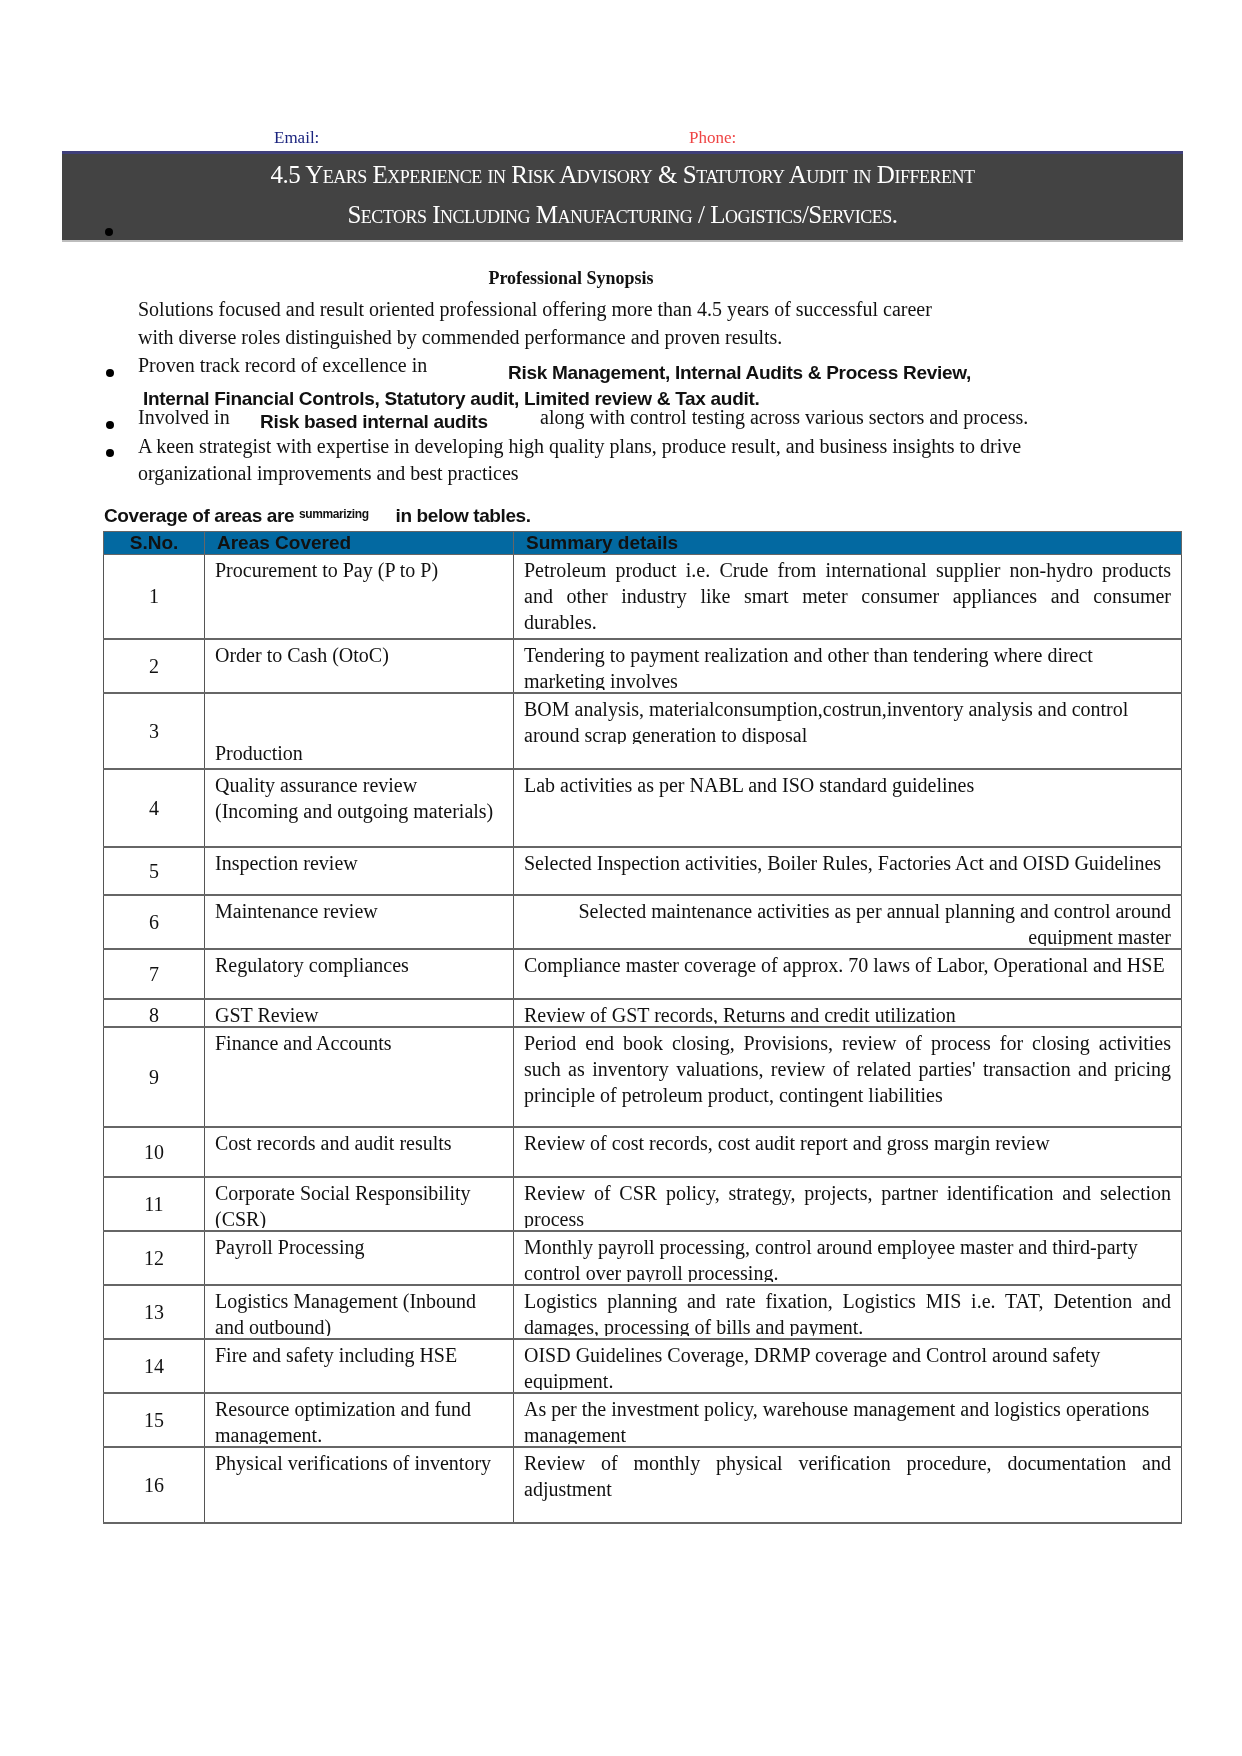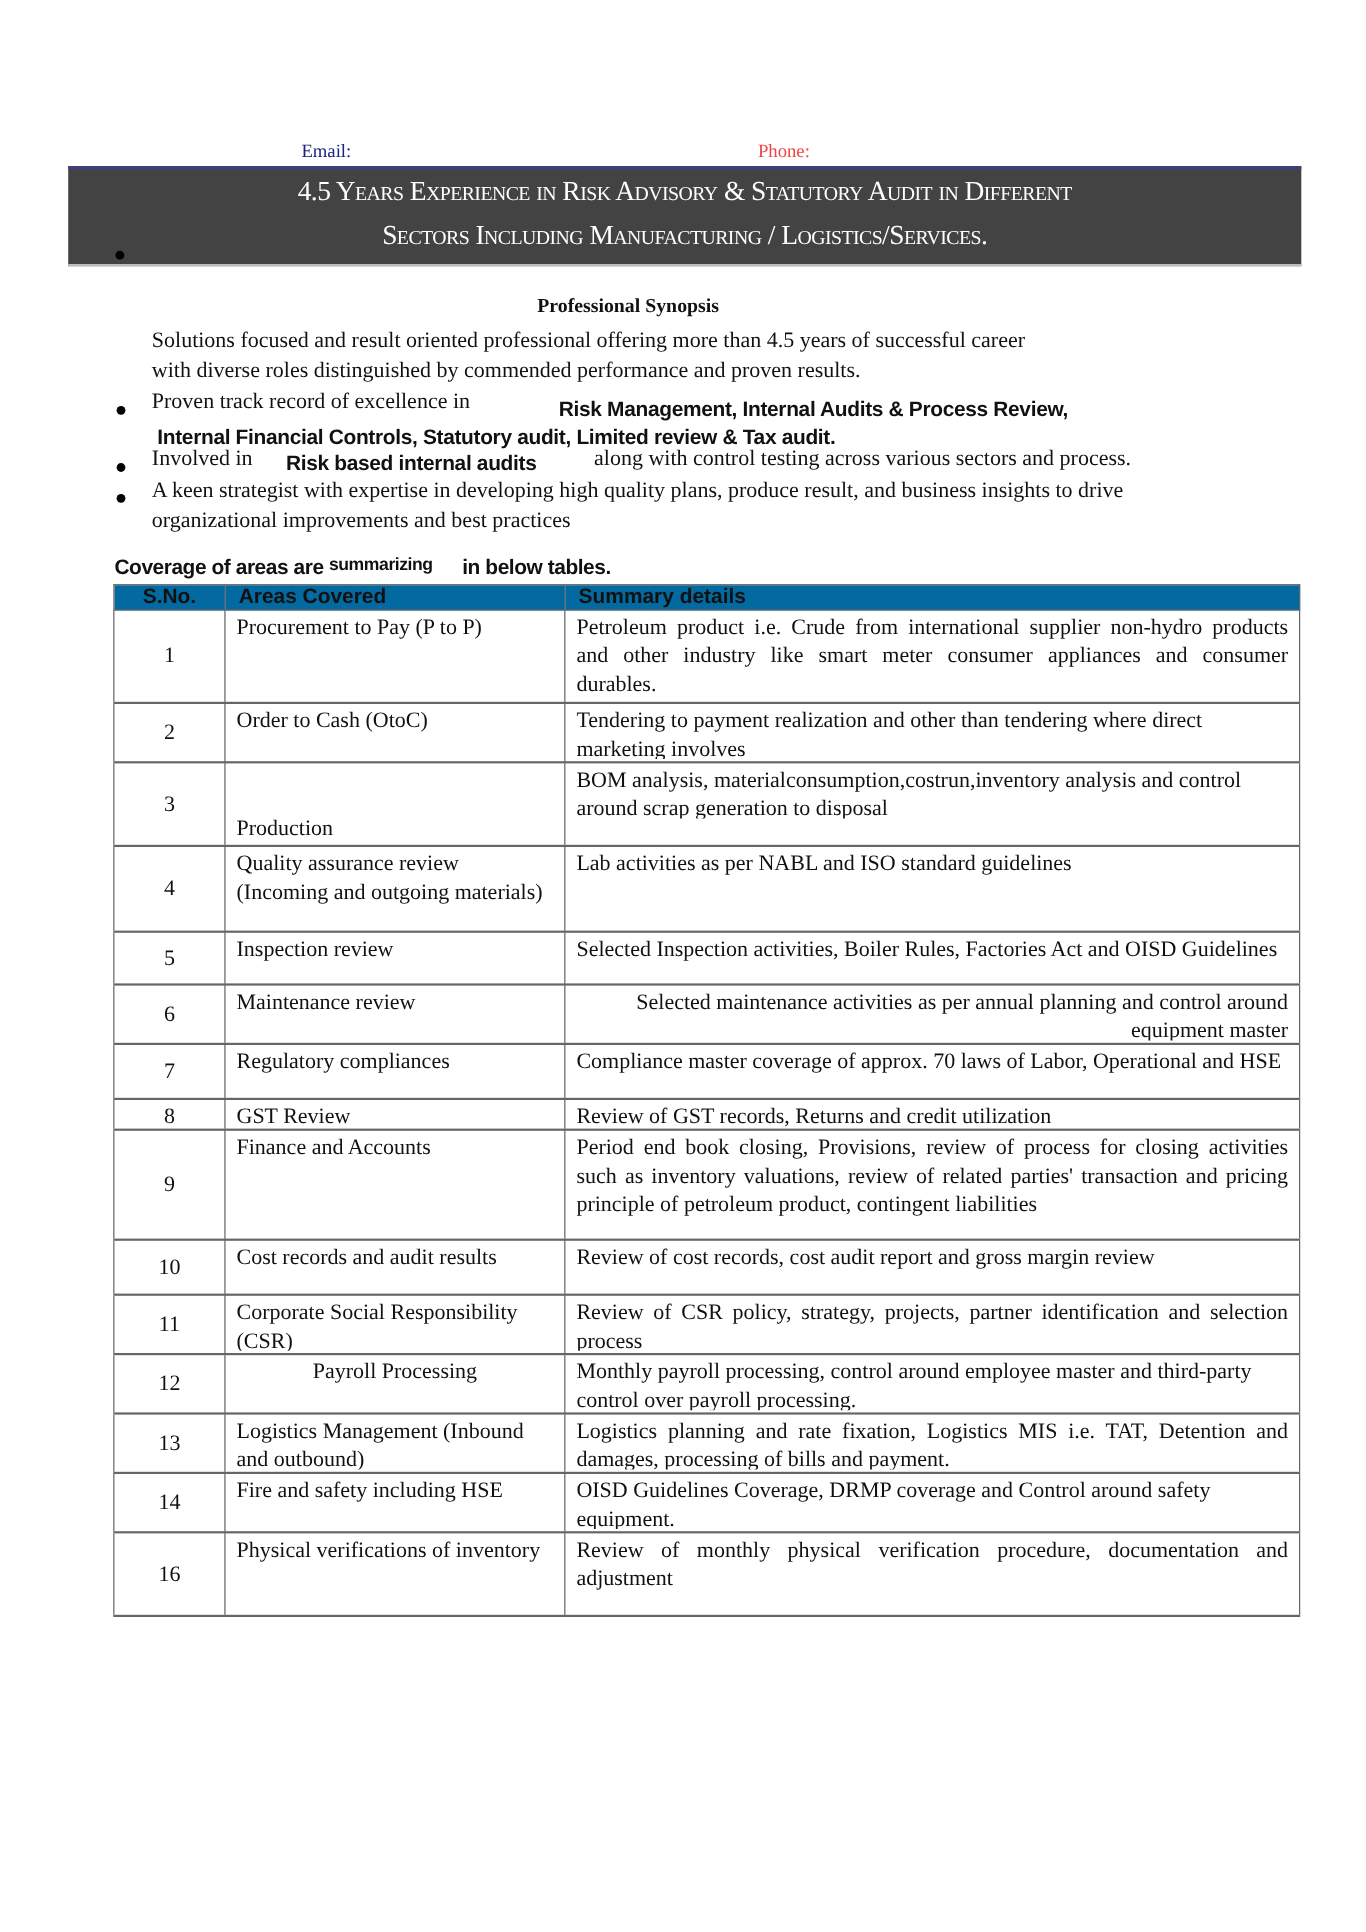--- a/index.html
+++ b/index.html
@@ -14,21 +14,21 @@
             text-align:center; font-size:25px; letter-spacing:-0.5px; }
   .banner .l1 { position:absolute; left:0; right:0; top:7px; }
   .banner .l2 { position:absolute; left:0; right:0; top:47px; }
   .banner .bullet { position:absolute; left:43px; top:74px; width:8px; height:8px; background:#000; border-radius:50%; }
   .sc { font-variant: small-caps; }
   .synopsis-title { left:0; width:1142px; text-align:center; top:268px; font-weight:bold; font-size:18px; }
   .para { left:138px; font-size:20px; line-height:28px; }
   .bul { position:absolute; width:8px; height:8px; background:#000; border-radius:50%; }
   .bold-sans { font-family:"Liberation Sans", sans-serif; font-weight:bold; font-size:19px; letter-spacing:-0.3px; }
   .cov { left:104px; top:505px; font-family:"Liberation Sans", sans-serif; font-weight:bold; font-size:19px; letter-spacing:-0.4px; }
-  .cov .small { font-size:16px; vertical-align:4px; }
+  .cov .small { font-size:12px; vertical-align:4px; }
   table.cov-table { position:absolute; left:103px; top:531px; width:1079px; border-collapse:collapse; font-size:20px; }
   table.cov-table th { background:#0369a1; font-family:"Liberation Sans", sans-serif; font-weight:bold; font-size:19px; text-align:left; height:22px; padding:0 0 0 12px; border:1px solid #666; line-height:22px; }
   table.cov-table th.sno { text-align:center; padding:0; }
   table.cov-table td { border:1px solid #555; vertical-align:top; padding:2px 10px; line-height:26px; overflow:hidden; }
   table.cov-table td.sno { text-align:center; width:100px; vertical-align:middle; padding:0; }
   table.cov-table td.area { width:288px; }
   table.cov-table td.just { text-align:justify; }
   tr.r { border-bottom:2px solid #666; }
   .cell-clip { overflow:hidden; }
 </style>
@@ -197,21 +197,21 @@
         </td>
         <td class="just">
           <div class="cell-clip" style="max-height: 48px;">Review of CSR policy, strategy, projects, partner identification and selection process</div>
         </td>
       </tr>
       <tr class="r" style="height: 50px;">
         <td class="sno">
           <div class="cell-clip" style="max-height: 48px;">12</div>
         </td>
         <td class="area">
-          <div class="cell-clip" style="max-height: 48px; text-align: center;">Payroll Processing</div>
+          <div class="cell-clip" style="max-height: 48px;">Payroll Processing</div>
         </td>
         <td>
           <div class="cell-clip" style="max-height: 48px;">Monthly payroll processing, control around employee master and third-party control over payroll processing.</div>
         </td>
       </tr>
       <tr class="r" style="height: 50px;">
         <td class="sno">
           <div class="cell-clip" style="max-height: 48px;">13</div>
         </td>
         <td class="area">
@@ -223,20 +223,31 @@
       </tr>
       <tr class="r" style="height: 50px;">
         <td class="sno">
           <div class="cell-clip" style="max-height: 48px;">14</div>
         </td>
         <td class="area">
           <div class="cell-clip" style="max-height: 48px;">Fire and safety including HSE</div>
         </td>
         <td>
           <div class="cell-clip" style="max-height: 48px;">OISD Guidelines Coverage, DRMP coverage and Control around safety equipment.</div>
+        </td>
+      </tr>
+      <tr class="r" style="height: 50px;">
+        <td class="sno">
+          <div class="cell-clip" style="max-height: 48px;">15</div>
+        </td>
+        <td class="area">
+          <div class="cell-clip" style="max-height: 48px;">Resource optimization and fund management.</div>
+        </td>
+        <td>
+          <div class="cell-clip" style="max-height: 48px;">As per the investment policy, warehouse management and logistics operations management</div>
         </td>
       </tr>
       <tr class="r" style="height: 76px;">
         <td class="sno">
           <div class="cell-clip" style="max-height: 74px;">16</div>
         </td>
         <td class="area">
           <div class="cell-clip" style="max-height: 74px;">Physical verifications of inventory</div>
         </td>
         <td class="just">

